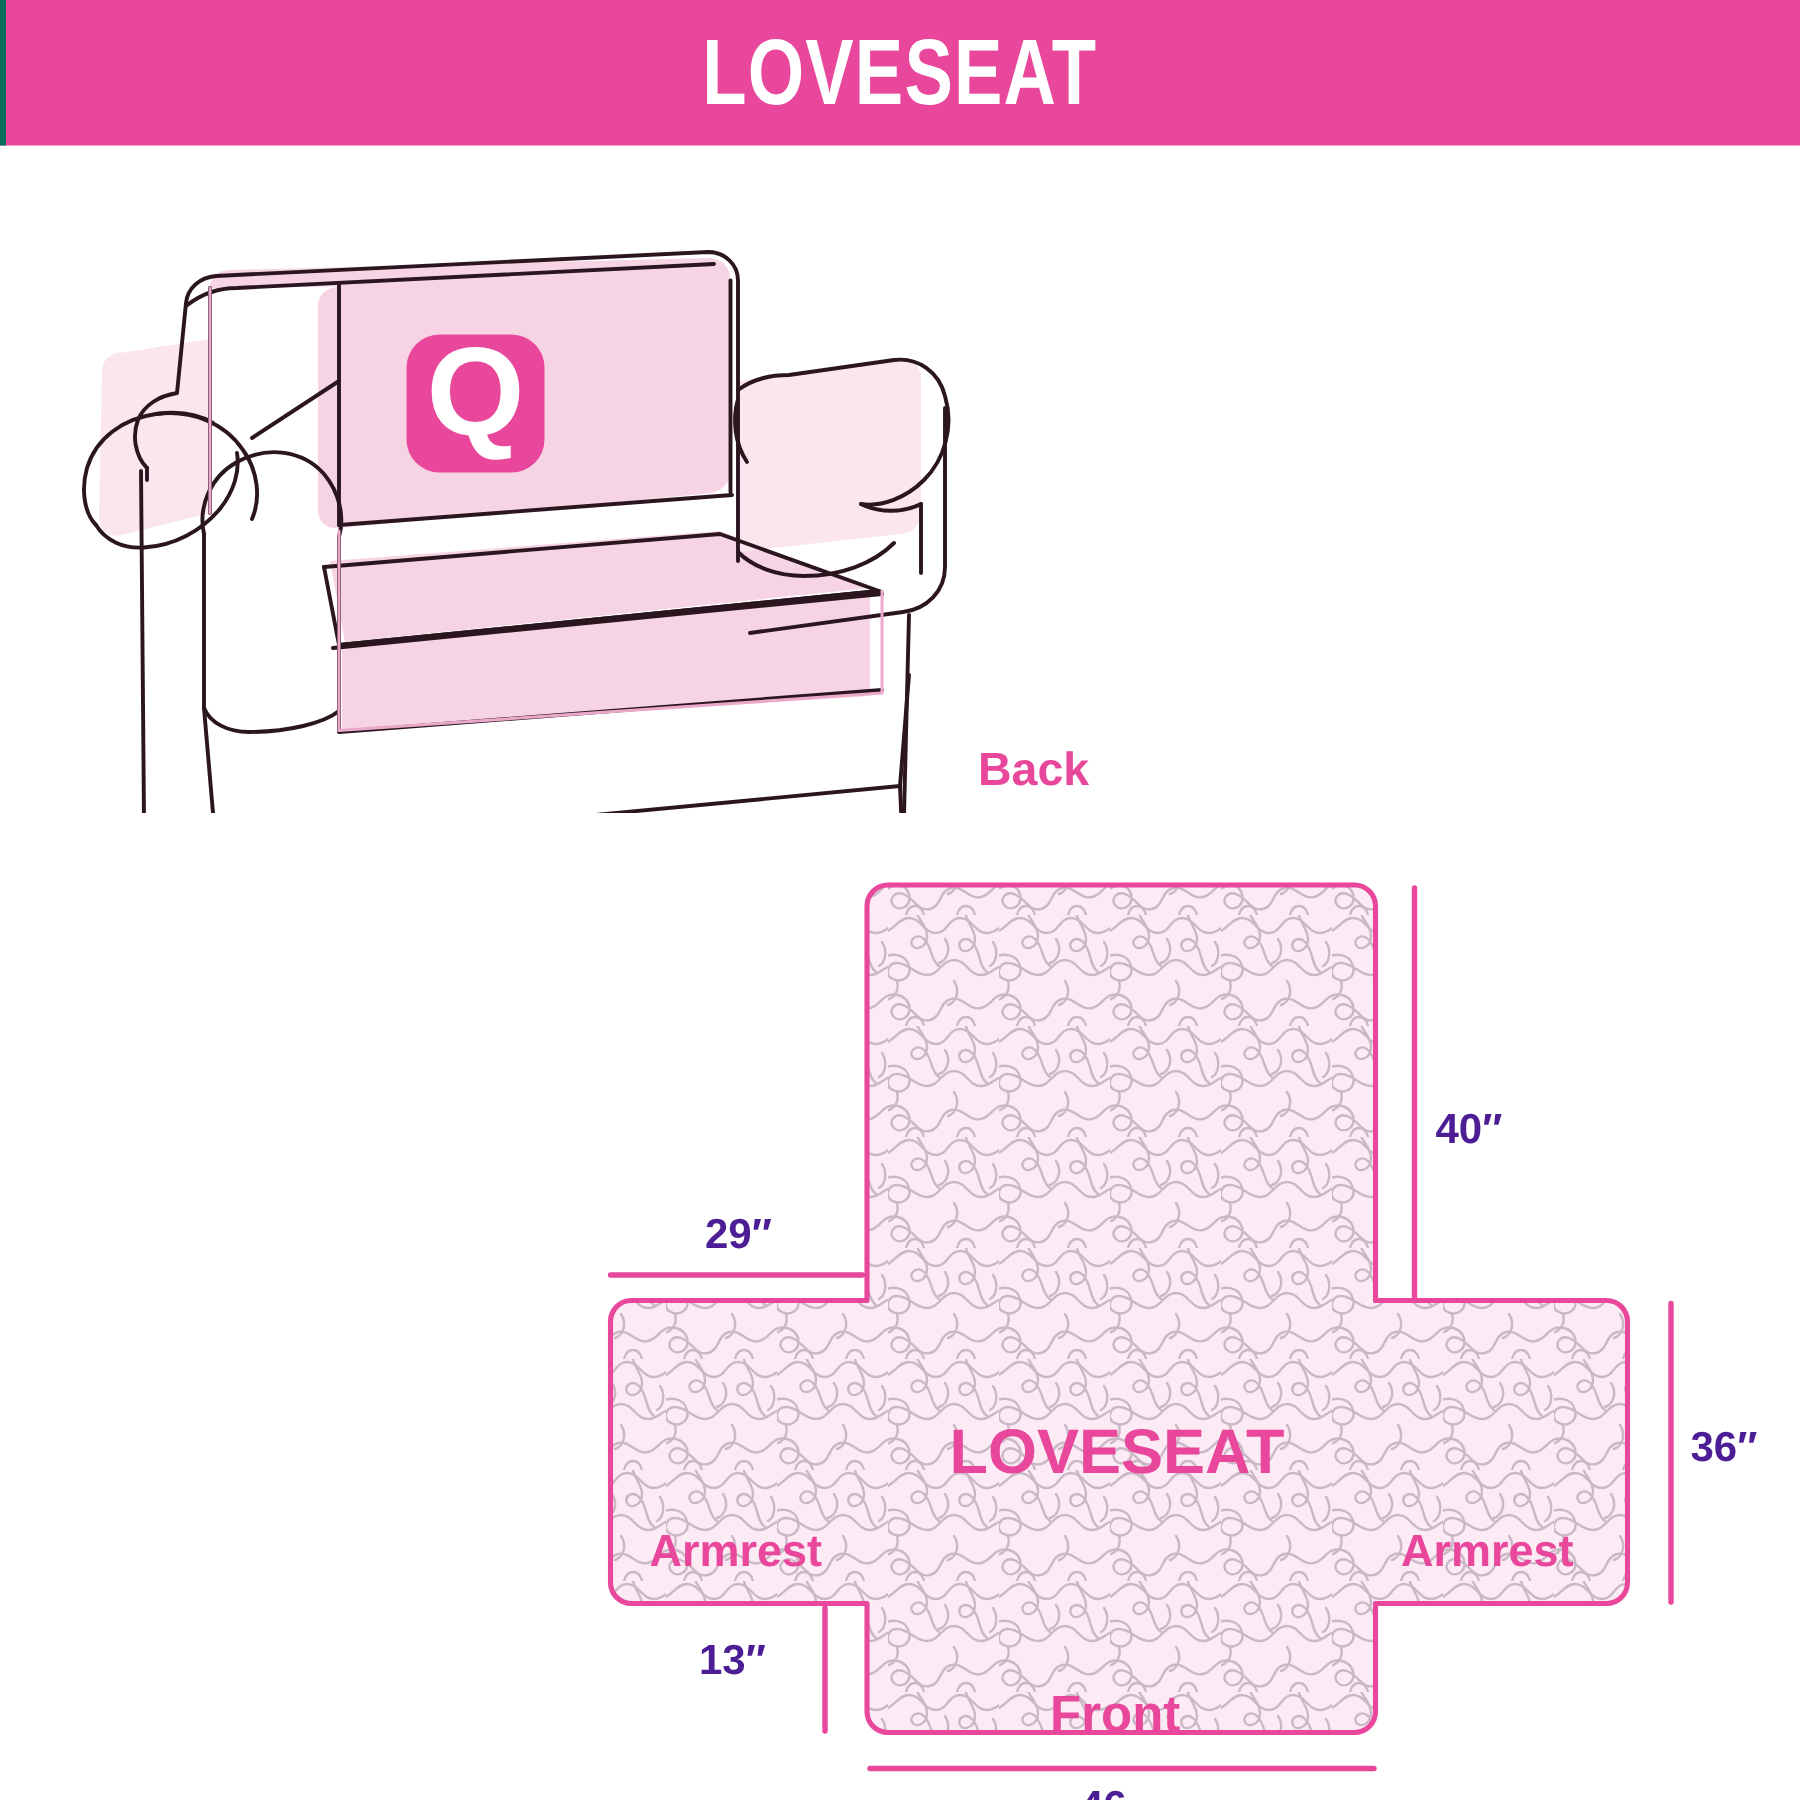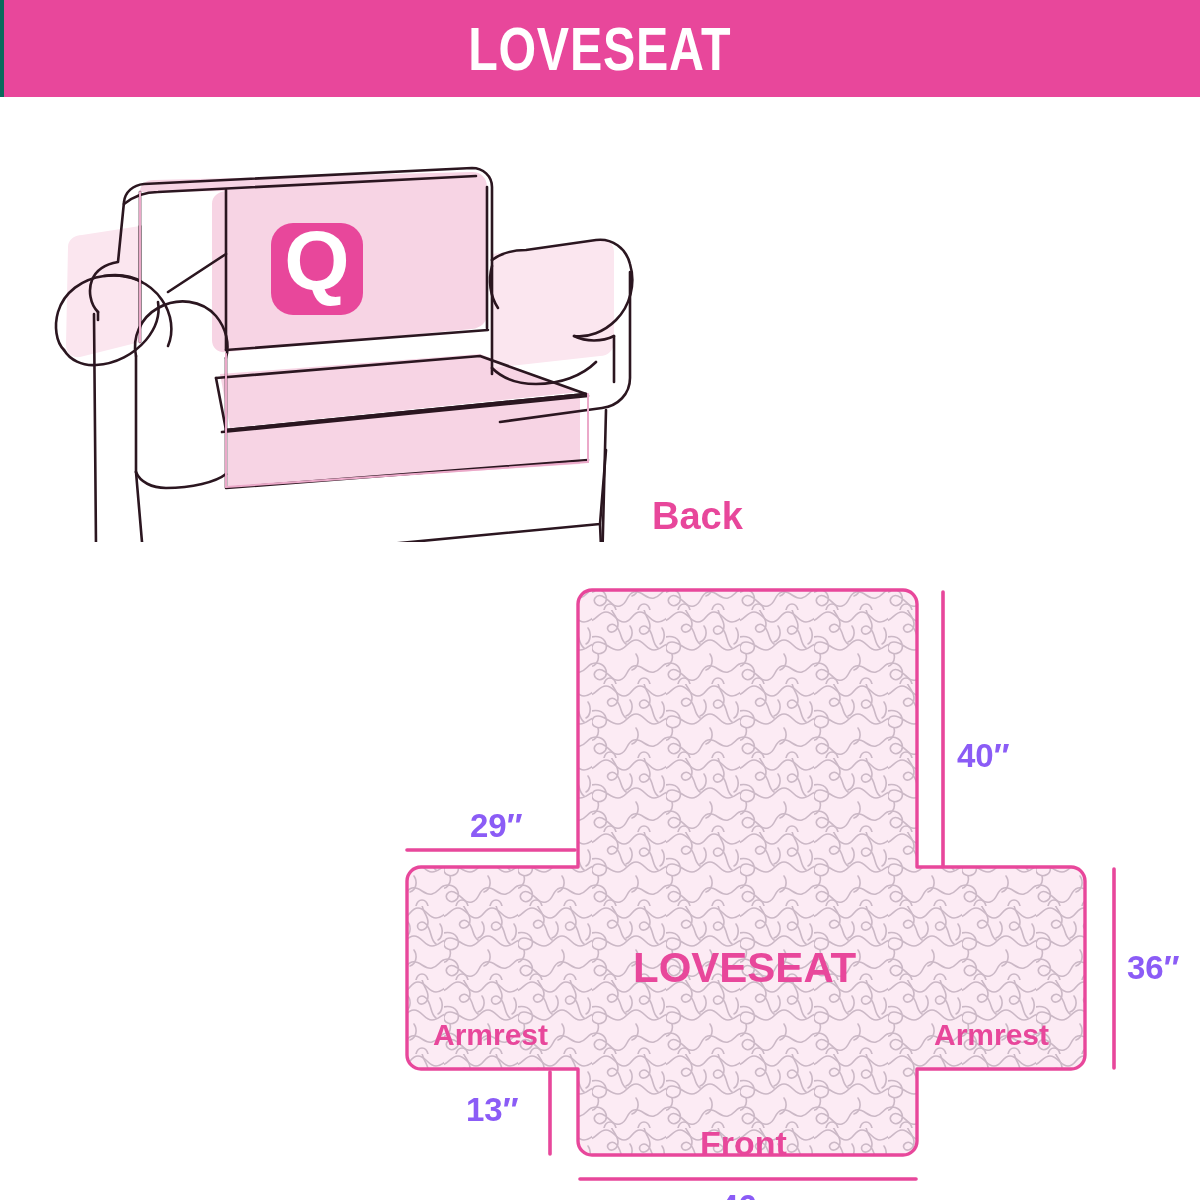--- a/index.html
+++ b/index.html
@@ -78,34 +78,34 @@
 
   
   .dlabel {
     position: absolute;
     color: #e8479b;
     font-weight: bold;
     white-space: nowrap;
     font-family: "Liberation Sans", "DejaVu Sans", sans-serif;
     line-height: 1;
   }
-  .lbl-back   { left: 652px; top: 500px;  font-size: 38px; }
+  .lbl-back   { left: 652px; top: 500px;  font-size: 31px; }
   .lbl-front  { left: 650px; top: 1005px; font-size: 34px; }
   .lbl-arm-l  { left: 433px; top: 924px;  font-size: 30px; }
   .lbl-arm-r  { left: 934px; top: 924px;  font-size: 30px; }
   .lbl-center { left: 634px; top: 851px;  font-size: 42px; letter-spacing: 0px; }
 
   .dim {
     position: absolute;
-    color: #8b5cf6;
+    color: #4c1d95;
     font-weight: bold;
     white-space: nowrap;
     font-family: "Liberation Sans", "DejaVu Sans", sans-serif;
     line-height: 1;
-    font-size: 33px;
+    font-size: 28px;
   }
 </style>
 </head>
 <body>
 
 <div class="header-banner">
   <div class="header-edge"></div>
   <div class="header-title">LOVESEAT</div>
 </div>
 

